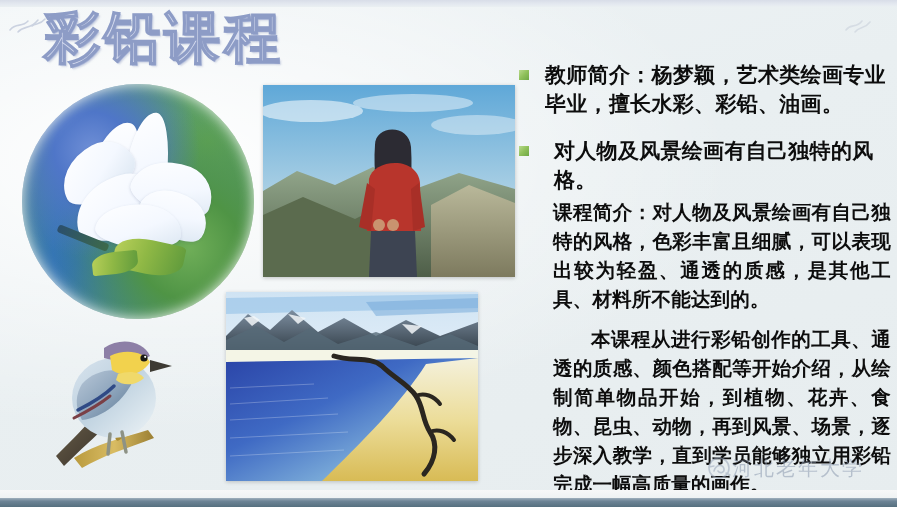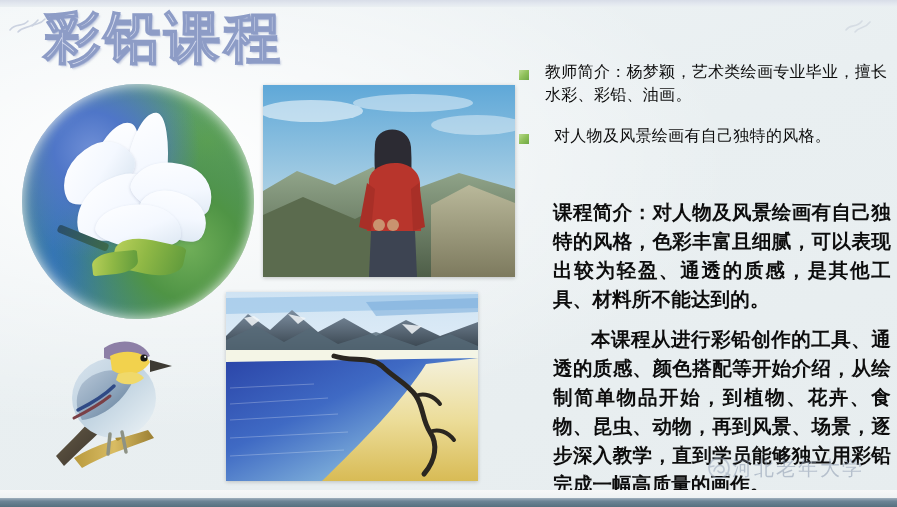--- a/index.html
+++ b/index.html
@@ -80,21 +80,21 @@
 
   
   .txtcol{position:absolute;left:519px;top:60px;width:372px;}
   .bullet-row{display:flex;align-items:flex-start;}
   .bullet{
     width:10px;height:10px;flex:0 0 10px;margin-top:10px;margin-right:16px;
     background:linear-gradient(135deg,#b8d98c 0%,#8fc05a 50%,#6fa846 100%);
   }
   .b-text{
     font-family:"DejaVu Serif","Liberation Serif",serif;
-    font-size:16px;line-height:23px;color:#0d0d0d;font-weight:400;
+    font-size:21px;line-height:29px;color:#0d0d0d;font-weight:700;
     letter-spacing:.3px;
   }
 
   .heading-inline{font-weight:700;margin-top:7px;}
   .para{
     font-family:"DejaVu Serif","Liberation Serif",serif;
     font-size:19.5px;line-height:29px;color:#0d0d0d;font-weight:700;
     letter-spacing:.2px;text-align:justify;
   }
   .course-block{position:absolute;left:553px;top:198px;width:338px;}

